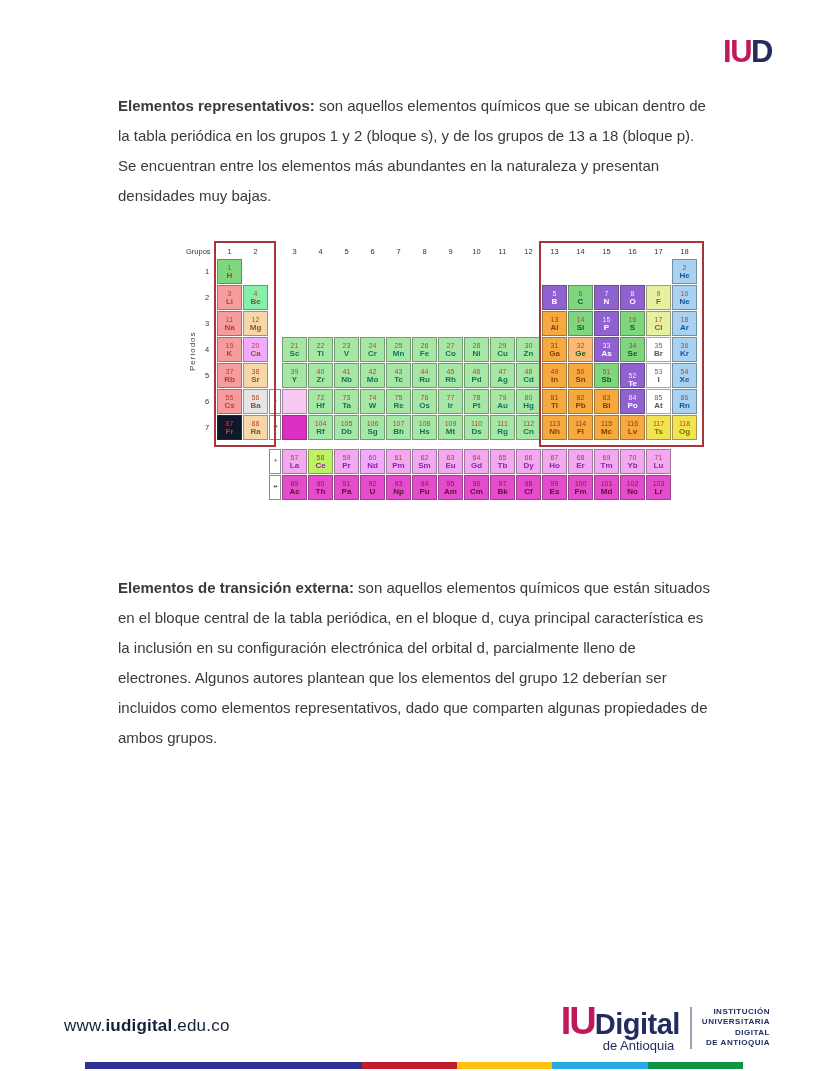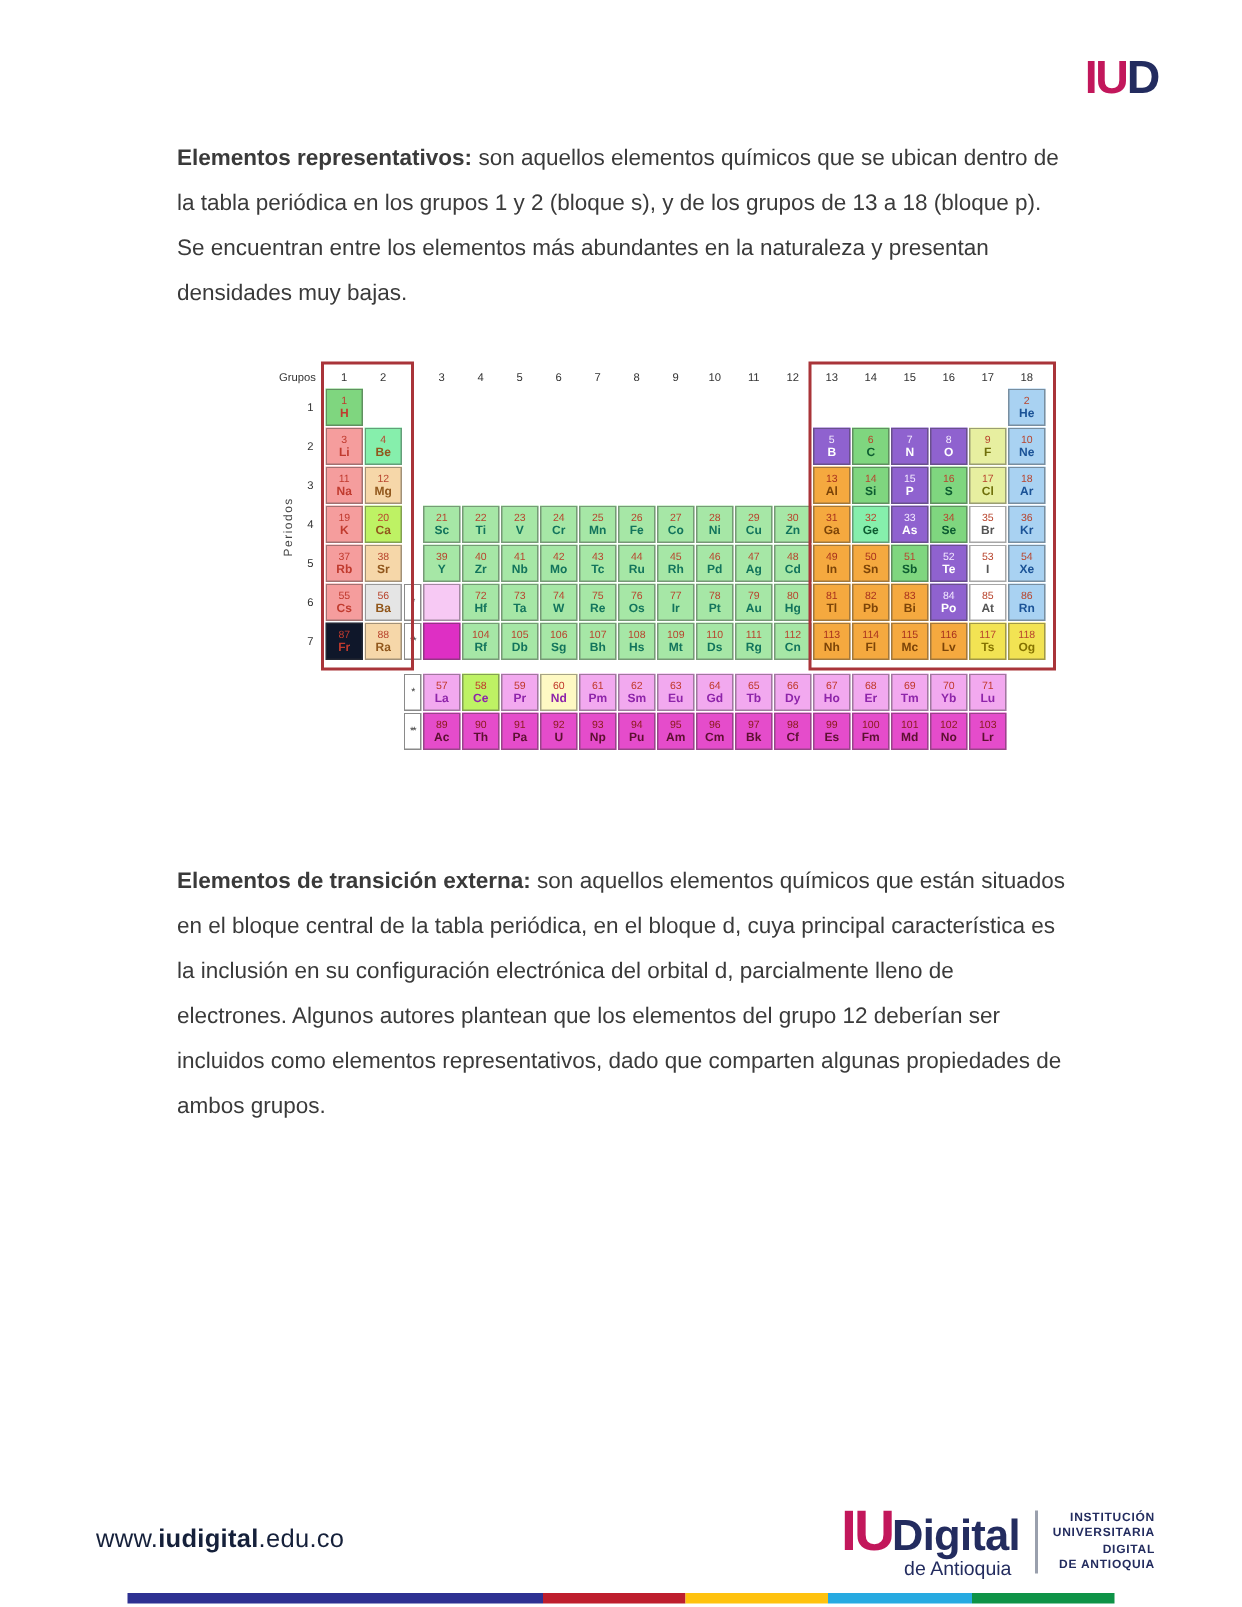--- a/index.html
+++ b/index.html
@@ -247,21 +247,21 @@
             <span class="pt-sym">Cl</span>
           </div>
           <div class="pt-cell" style="grid-area: 4 / 20; background: rgb(169, 210, 242); color: rgb(26, 82, 150);">
             <span class="pt-z" style="color: rgb(184, 69, 46);">18</span>
             <span class="pt-sym">Ar</span>
           </div>
           <div class="pt-cell" style="grid-area: 5 / 2; background: rgb(245, 157, 157); color: rgb(192, 58, 46);">
             <span class="pt-z" style="color: rgb(192, 58, 46);">19</span>
             <span class="pt-sym">K</span>
           </div>
-          <div class="pt-cell" style="grid-area: 5 / 3; background: #bef264; color: rgb(145, 87, 28);">
+          <div class="pt-cell" style="grid-area: 5 / 3; background: #f0abfc; color: rgb(145, 87, 28);">
             <span class="pt-z" style="color: rgb(184, 69, 46);">20</span>
             <span class="pt-sym">Ca</span>
           </div>
           <div class="pt-cell" style="grid-area: 5 / 5; background: rgb(166, 231, 166); color: rgb(18, 116, 92);">
             <span class="pt-z" style="color: rgb(184, 69, 46);">21</span>
             <span class="pt-sym">Sc</span>
           </div>
           <div class="pt-cell" style="grid-area: 5 / 6; background: rgb(166, 231, 166); color: rgb(18, 116, 92);">
             <span class="pt-z" style="color: rgb(184, 69, 46);">22</span>
             <span class="pt-sym">Ti</span>
@@ -295,21 +295,21 @@
             <span class="pt-sym">Cu</span>
           </div>
           <div class="pt-cell" style="grid-area: 5 / 14; background: rgb(166, 231, 166); color: rgb(18, 116, 92);">
             <span class="pt-z" style="color: rgb(184, 69, 46);">30</span>
             <span class="pt-sym">Zn</span>
           </div>
           <div class="pt-cell" style="grid-area: 5 / 15; background: rgb(245, 169, 63); color: rgb(124, 68, 8);">
             <span class="pt-z" style="color: rgb(168, 50, 30);">31</span>
             <span class="pt-sym">Ga</span>
           </div>
-          <div class="pt-cell" style="grid-area: 5 / 16; background: #86efac; color: rgb(13, 92, 49);">
+          <div class="pt-cell" style="grid-area: 5 / 16; background: #fdba74; color: rgb(13, 92, 49);">
             <span class="pt-z" style="color: rgb(184, 69, 46);">32</span>
             <span class="pt-sym">Ge</span>
           </div>
           <div class="pt-cell" style="grid-area: 5 / 17; background: rgb(143, 98, 207); color: rgb(255, 255, 255);">
             <span class="pt-z" style="color: rgb(243, 233, 255);">33</span>
             <span class="pt-sym">As</span>
           </div>
           <div class="pt-cell" style="grid-area: 5 / 18; background: rgb(127, 214, 127); color: rgb(13, 92, 49);">
             <span class="pt-z" style="color: rgb(184, 69, 46);">34</span>
             <span class="pt-sym">Se</span>
@@ -375,21 +375,21 @@
             <span class="pt-sym">In</span>
           </div>
           <div class="pt-cell" style="grid-area: 6 / 16; background: rgb(245, 169, 63); color: rgb(124, 68, 8);">
             <span class="pt-z" style="color: rgb(168, 50, 30);">50</span>
             <span class="pt-sym">Sn</span>
           </div>
           <div class="pt-cell" style="grid-area: 6 / 17; background: rgb(127, 214, 127); color: rgb(13, 92, 49);">
             <span class="pt-z" style="color: rgb(184, 69, 46);">51</span>
             <span class="pt-sym">Sb</span>
           </div>
-          <div class="pt-cell" style="grid-area: 6 / 18; background: rgb(143, 98, 207); color: rgb(255, 255, 255);">
+          <div class="pt-cell" style="grid-area: 6 / 18; background: rgb(143, 98, 207); color: rgb(255, 255, 255); justify-content: flex-end;">
             <span class="pt-z" style="color: rgb(243, 233, 255);">52</span>
             <span class="pt-sym">Te</span>
           </div>
           <div class="pt-cell" style="grid-area: 6 / 19; background: rgb(255, 255, 255); color: rgb(85, 85, 85);">
             <span class="pt-z" style="color: rgb(184, 69, 46);">53</span>
             <span class="pt-sym">I</span>
           </div>
           <div class="pt-cell" style="grid-area: 6 / 20; background: rgb(169, 210, 242); color: rgb(26, 82, 150);">
             <span class="pt-z" style="color: rgb(184, 69, 46);">54</span>
             <span class="pt-sym">Xe</span>
@@ -535,21 +535,21 @@
             <span class="pt-sym">La</span>
           </div>
           <div class="pt-cell" style="grid-area: 10 / 6; background: #bef264; color: rgb(142, 36, 170);">
             <span class="pt-z" style="color: rgb(192, 57, 43);">58</span>
             <span class="pt-sym">Ce</span>
           </div>
           <div class="pt-cell" style="grid-area: 10 / 7; background: rgb(242, 169, 239); color: rgb(142, 36, 170);">
             <span class="pt-z" style="color: rgb(192, 57, 43);">59</span>
             <span class="pt-sym">Pr</span>
           </div>
-          <div class="pt-cell" style="grid-area: 10 / 8; background: #fef9c3; color: rgb(142, 36, 170);">
+          <div class="pt-cell" style="grid-area: 10 / 8; background: #f0abfc; color: rgb(142, 36, 170);">
             <span class="pt-z" style="color: rgb(192, 57, 43);">60</span>
             <span class="pt-sym">Nd</span>
           </div>
           <div class="pt-cell" style="grid-area: 10 / 9; background: rgb(242, 169, 239); color: rgb(142, 36, 170);">
             <span class="pt-z" style="color: rgb(192, 57, 43);">61</span>
             <span class="pt-sym">Pm</span>
           </div>
           <div class="pt-cell" style="grid-area: 10 / 10; background: rgb(242, 169, 239); color: rgb(142, 36, 170);">
             <span class="pt-z" style="color: rgb(192, 57, 43);">62</span>
             <span class="pt-sym">Sm</span>

